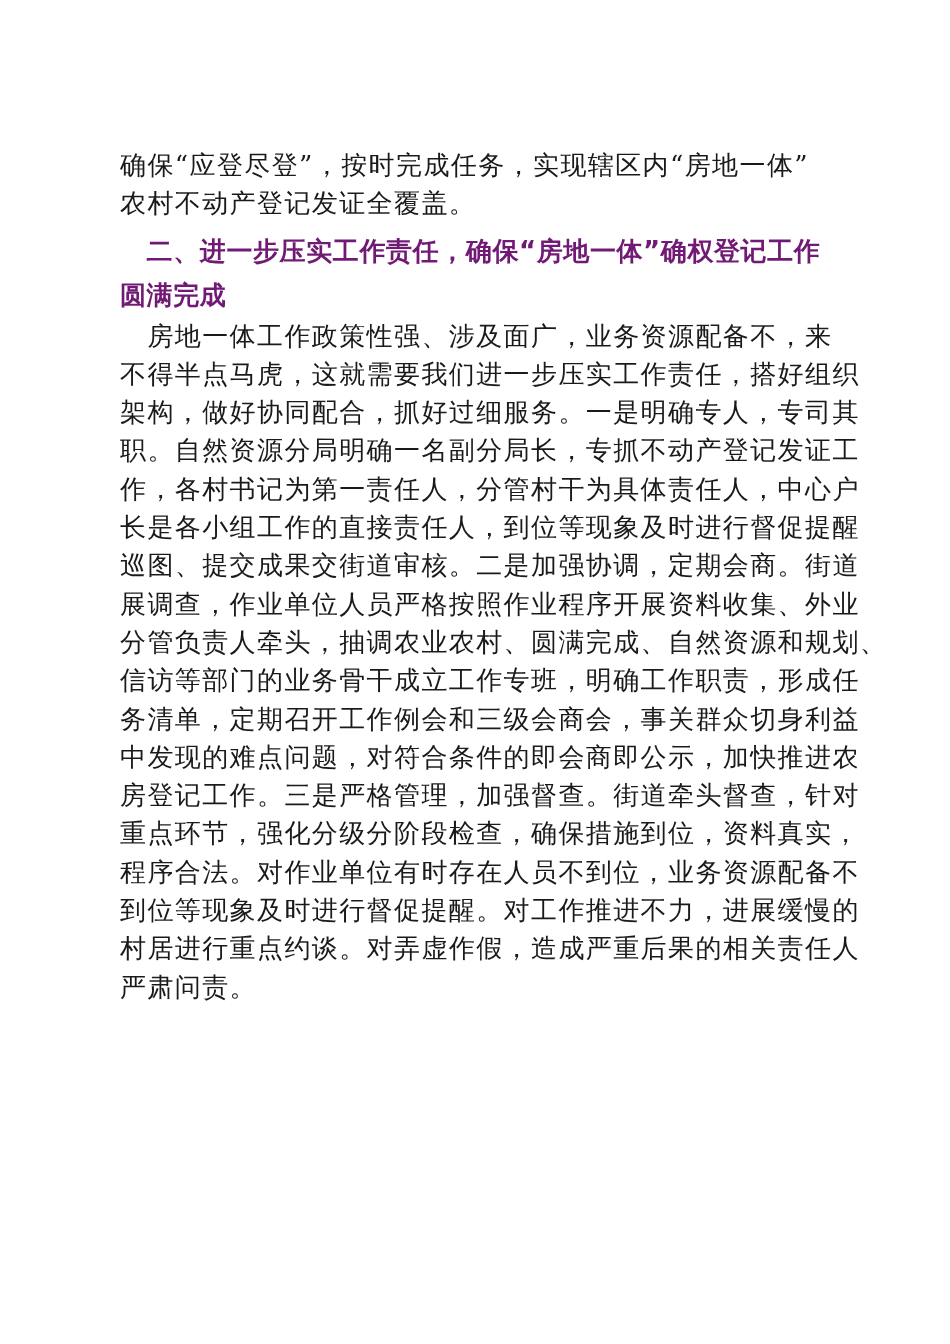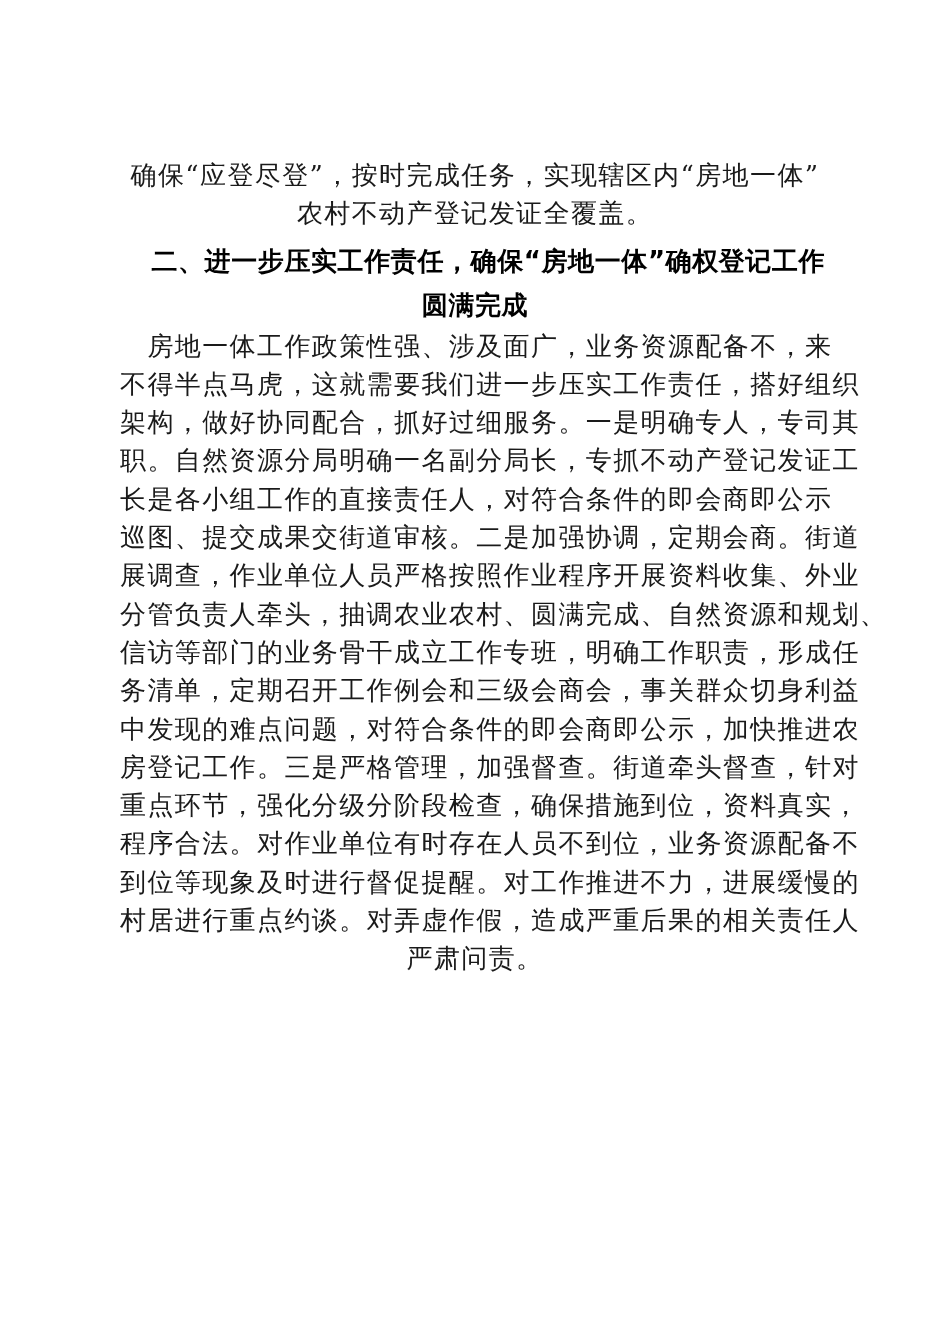--- a/index.html
+++ b/index.html
@@ -1,52 +1,53 @@
 <!DOCTYPE html>
 <html><head>
 <meta charset="utf-8">
 <style>
   html, body { margin: 0; padding: 0; background: #ffffff; }
   body { width: 950px; height: 1344px; position: relative; overflow: hidden; }
-  .page { position: absolute; left: 120px; top: 156px; width: 710px; color: #111; text-align: center; }
+  .page { position: absolute; left: 120px; top: 146px; width: 710px; color: #111; }
   .line {
     font-family: "DejaVu Serif", "Liberation Serif", serif;
     font-size: 26px;
     height: 38.3px;
     line-height: 38.3px;
     white-space: nowrap;
     letter-spacing: 1.4px;
     color: #1a1a1a;
   }
   .heading {
     font-family: "DejaVu Sans", "Liberation Sans", sans-serif;
     font-weight: bold;
     font-size: 26px;
     height: 44px;
     line-height: 44px;
     white-space: nowrap;
     letter-spacing: 0.6px;
-    color: #000000;
+    color: #701a75;
   }
   .gap { height: 6px; }
 </style>
 </head>
 <body>
 
 <div class="page">
   <div class="line">确保“应登尽登”，按时完成任务，实现辖区内“房地一体”</div>
   <div class="line">农村不动产登记发证全覆盖。</div>
   <div class="gap"></div>
   <div class="heading">　二、进一步压实工作责任，确保“房地一体”确权登记工作</div>
   <div class="heading">圆满完成</div>
   <div class="line">　房地一体工作政策性强、涉及面广，业务资源配备不，来</div>
   <div class="line">不得半点马虎，这就需要我们进一步压实工作责任，搭好组织</div>
   <div class="line">架构，做好协同配合，抓好过细服务。一是明确专人，专司其</div>
   <div class="line">职。自然资源分局明确一名副分局长，专抓不动产登记发证工</div>
-  <div class="line">长是各小组工作的直接责任人，对符合条件的即会商即公示</div>
+  <div class="line">作，各村书记为第一责任人，分管村干为具体责任人，中心户</div>
+  <div class="line">长是各小组工作的直接责任人，到位等现象及时进行督促提醒</div>
   <div class="line">巡图、提交成果交街道审核。二是加强协调，定期会商。街道</div>
   <div class="line">展调查，作业单位人员严格按照作业程序开展资料收集、外业</div>
   <div class="line">分管负责人牵头，抽调农业农村、圆满完成、自然资源和规划、</div>
   <div class="line">信访等部门的业务骨干成立工作专班，明确工作职责，形成任</div>
   <div class="line">务清单，定期召开工作例会和三级会商会，事关群众切身利益</div>
   <div class="line">中发现的难点问题，对符合条件的即会商即公示，加快推进农</div>
   <div class="line">房登记工作。三是严格管理，加强督查。街道牵头督查，针对</div>
   <div class="line">重点环节，强化分级分阶段检查，确保措施到位，资料真实，</div>
   <div class="line">程序合法。对作业单位有时存在人员不到位，业务资源配备不</div>
   <div class="line">到位等现象及时进行督促提醒。对工作推进不力，进展缓慢的</div>

